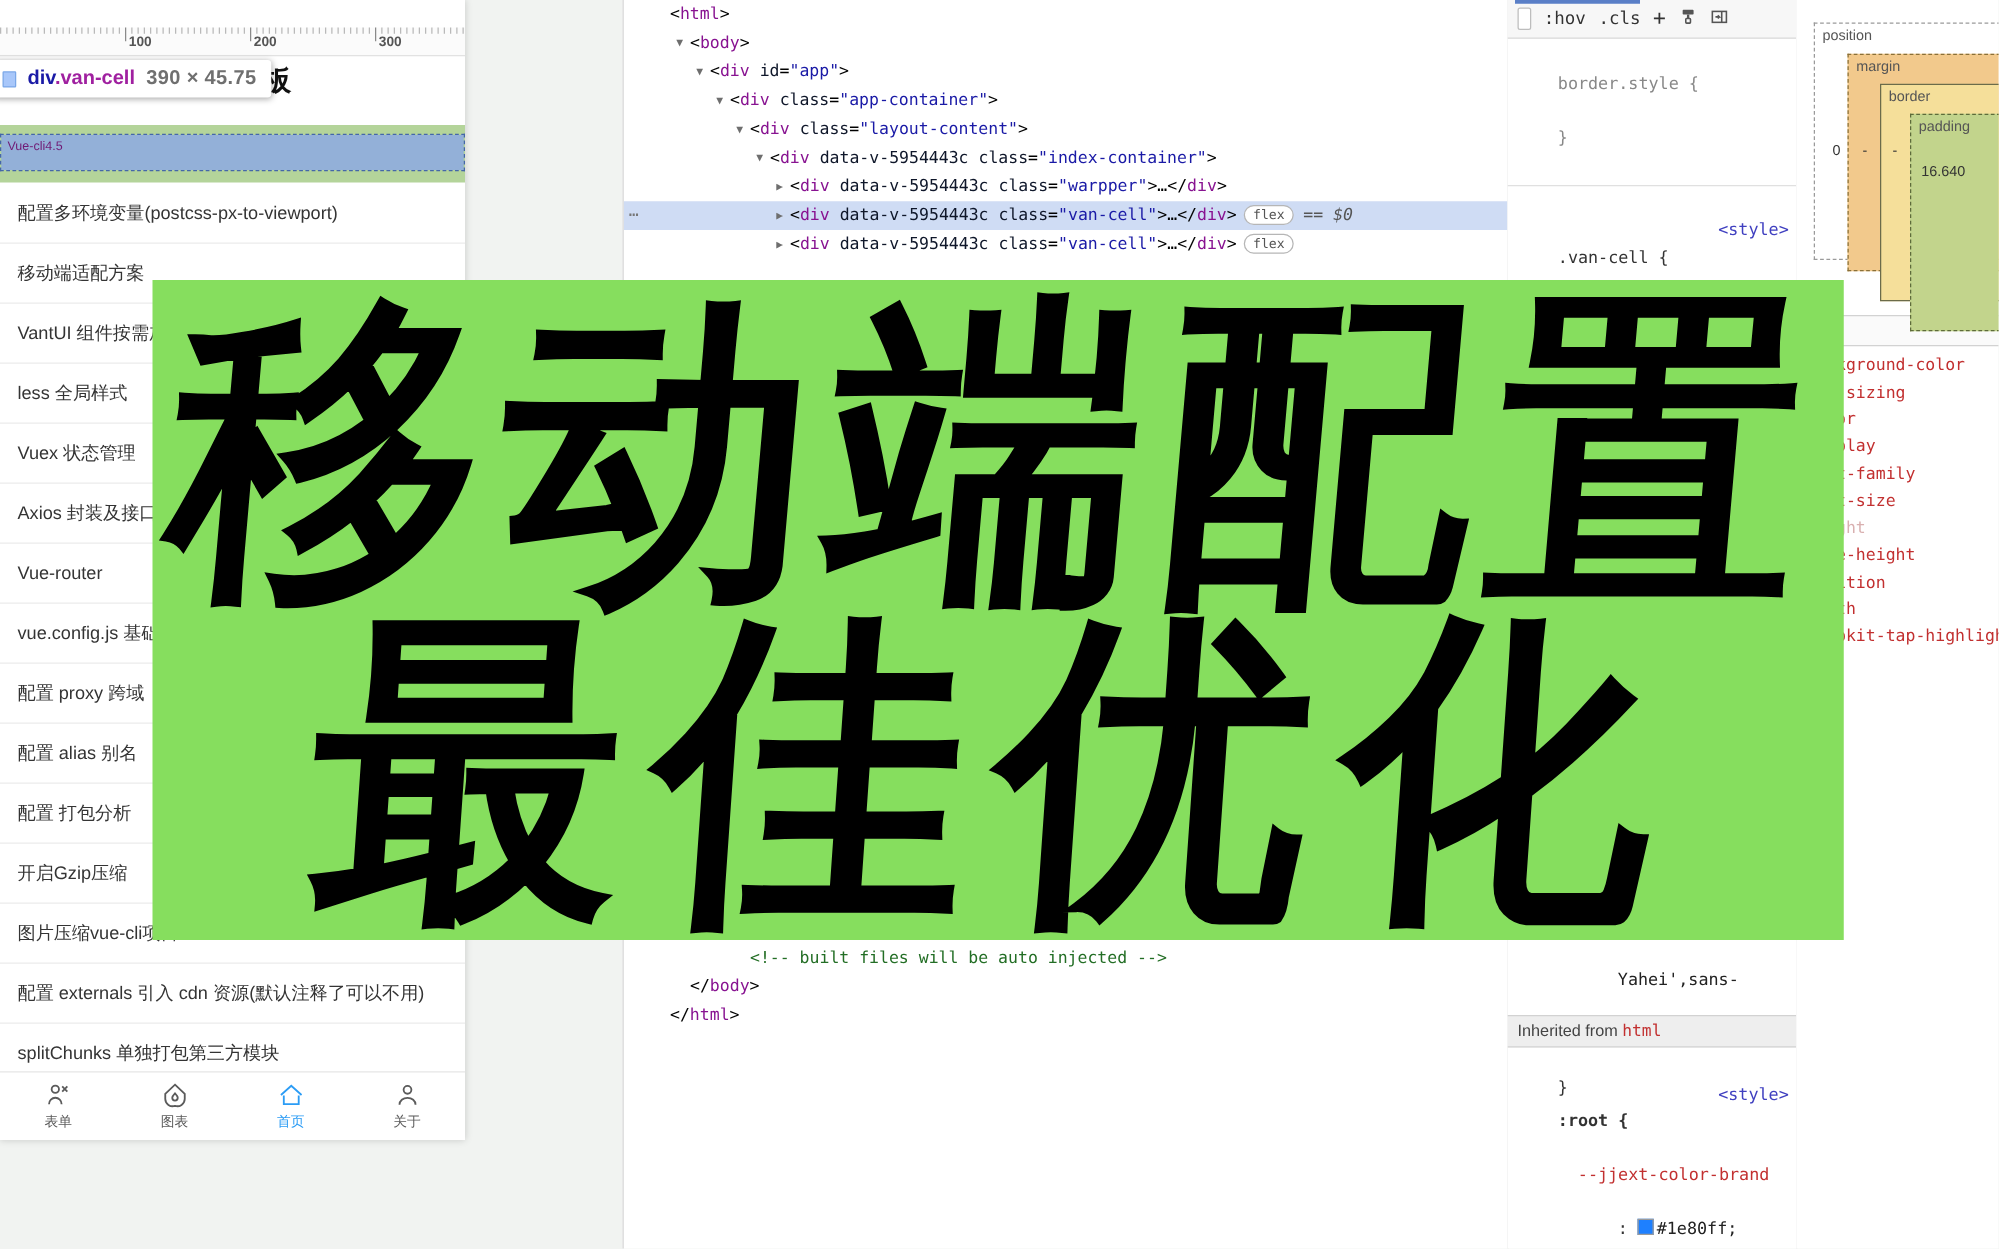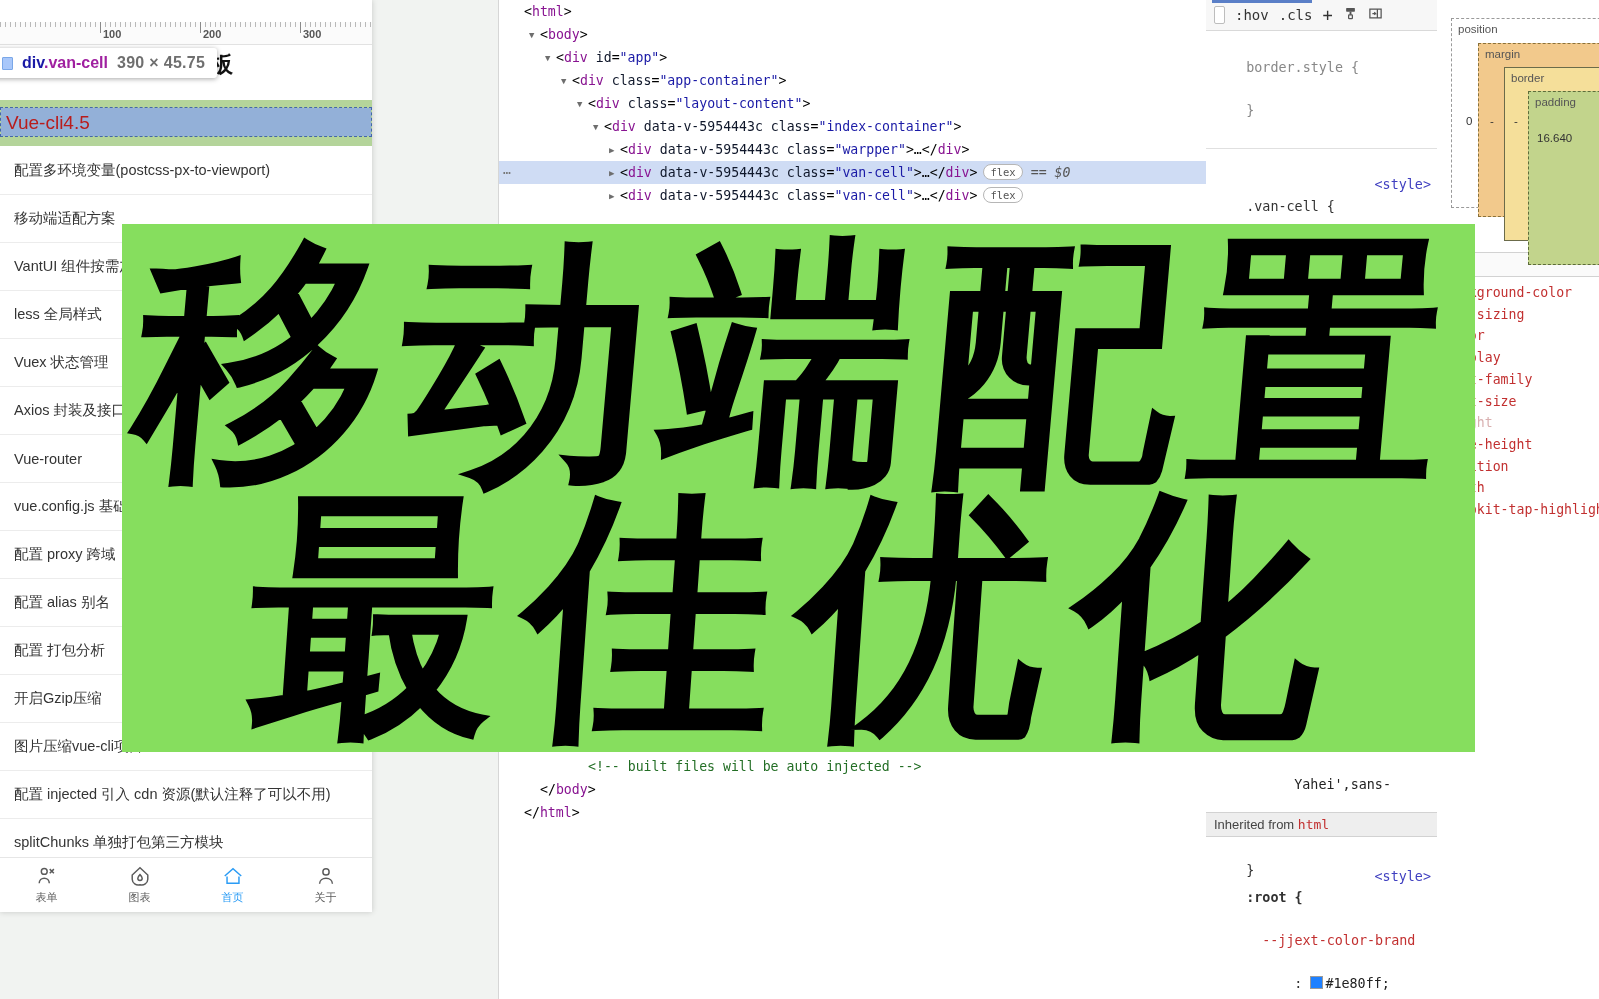--- a/index.html
+++ b/index.html
@@ -47,21 +47,21 @@
   
   #hl-cell{
     position:absolute;left:0;top:100px;width:372px;height:46px;
     background:#b4d49a;
   }
   #hl-cell .content-box{
     position:absolute;left:1px;top:8px;right:1px;height:28px;
     background:#93b0d8;outline:1px dashed #4466aa;
   }
   #hl-cell .cell-text{
-    position:absolute;left:6px;top:12px;font-size:19px;color:#b91c1c;
+    position:absolute;left:6px;top:12px;font-size:10px;color:#701a75;
   }
   .cell{
     position:relative;height:48px;border-bottom:1px solid #ececec;
     display:flex;align-items:center;padding:0 14px;
     font-size:14.5px;color:#343434;box-sizing:border-box;
     white-space:nowrap;
   }
   #cell-list{position:absolute;left:0;top:147px;width:372px;}
   
   #tabbar{
@@ -74,21 +74,21 @@
   }
   #tabbar .tab.active{color:#2b9cf5;}
   #tabbar .tab svg{display:block;}
   
   #dom-panel{
     position:absolute;left:498px;top:0;width:707px;height:999px;
     background:#ffffff;border-left:1px solid #d6d6d6;border-right:1px solid #d6d6d6;
     font-family:"DejaVu Sans Mono","Liberation Mono",monospace;
     font-size:13.2px;line-height:23px;overflow:hidden;
   }
-  #dom-panel .row{position:relative;height:23px;white-space:nowrap;padding-left:0;}
+  #dom-panel .row{position:relative;height:23px;white-space:nowrap;padding-left:12px;}
   #dom-panel .row.sel{background:#cfdcf4;}
   #dom-panel .row.sel .ellip{
     position:absolute;left:4px;top:0;color:#777;letter-spacing:1px;
   }
   .tg{color:#881391;}
   .at{color:#0f172a;}
   .av{color:#1a1aa6;}
   .cm{color:#236e25;}
   .tri{display:inline-block;width:11px;color:#6e6e6e;font-size:9px;vertical-align:1px;}
   .flexbadge{
@@ -300,21 +300,21 @@
       <div class="cell">less 全局样式</div>
       <div class="cell">Vuex 状态管理</div>
       <div class="cell">Axios 封装及接口管理</div>
       <div class="cell">Vue-router</div>
       <div class="cell">vue.config.js 基础配置</div>
       <div class="cell">配置 proxy 跨域</div>
       <div class="cell">配置 alias 别名</div>
       <div class="cell">配置 打包分析</div>
       <div class="cell">开启Gzip压缩</div>
       <div class="cell">图片压缩vue-cli项目</div>
-      <div class="cell">配置 injected 引入 cdn 资源(默认注释了可以不用)</div>
+      <div class="cell">配置 externals 引入 cdn 资源(默认注释了可以不用)</div>
       <div class="cell">splitChunks 单独打包第三方模块</div>
     </div>
 
   <div id="tabbar">
     <div class="tab">
       <span>
         <svg width="22" height="22" viewBox="0 0 24 24" fill="none" stroke="currentColor" stroke-width="1.6">
           <circle cx="9" cy="7" r="3.2"></circle>
             <path d="M3.5 20c0-3.3 2.5-5.6 5.5-5.6s5.5 2.3 5.5 5.6"></path>
           <path d="M15 4.5l4.5 4.5M19.5 4.5L15 9"></path>

